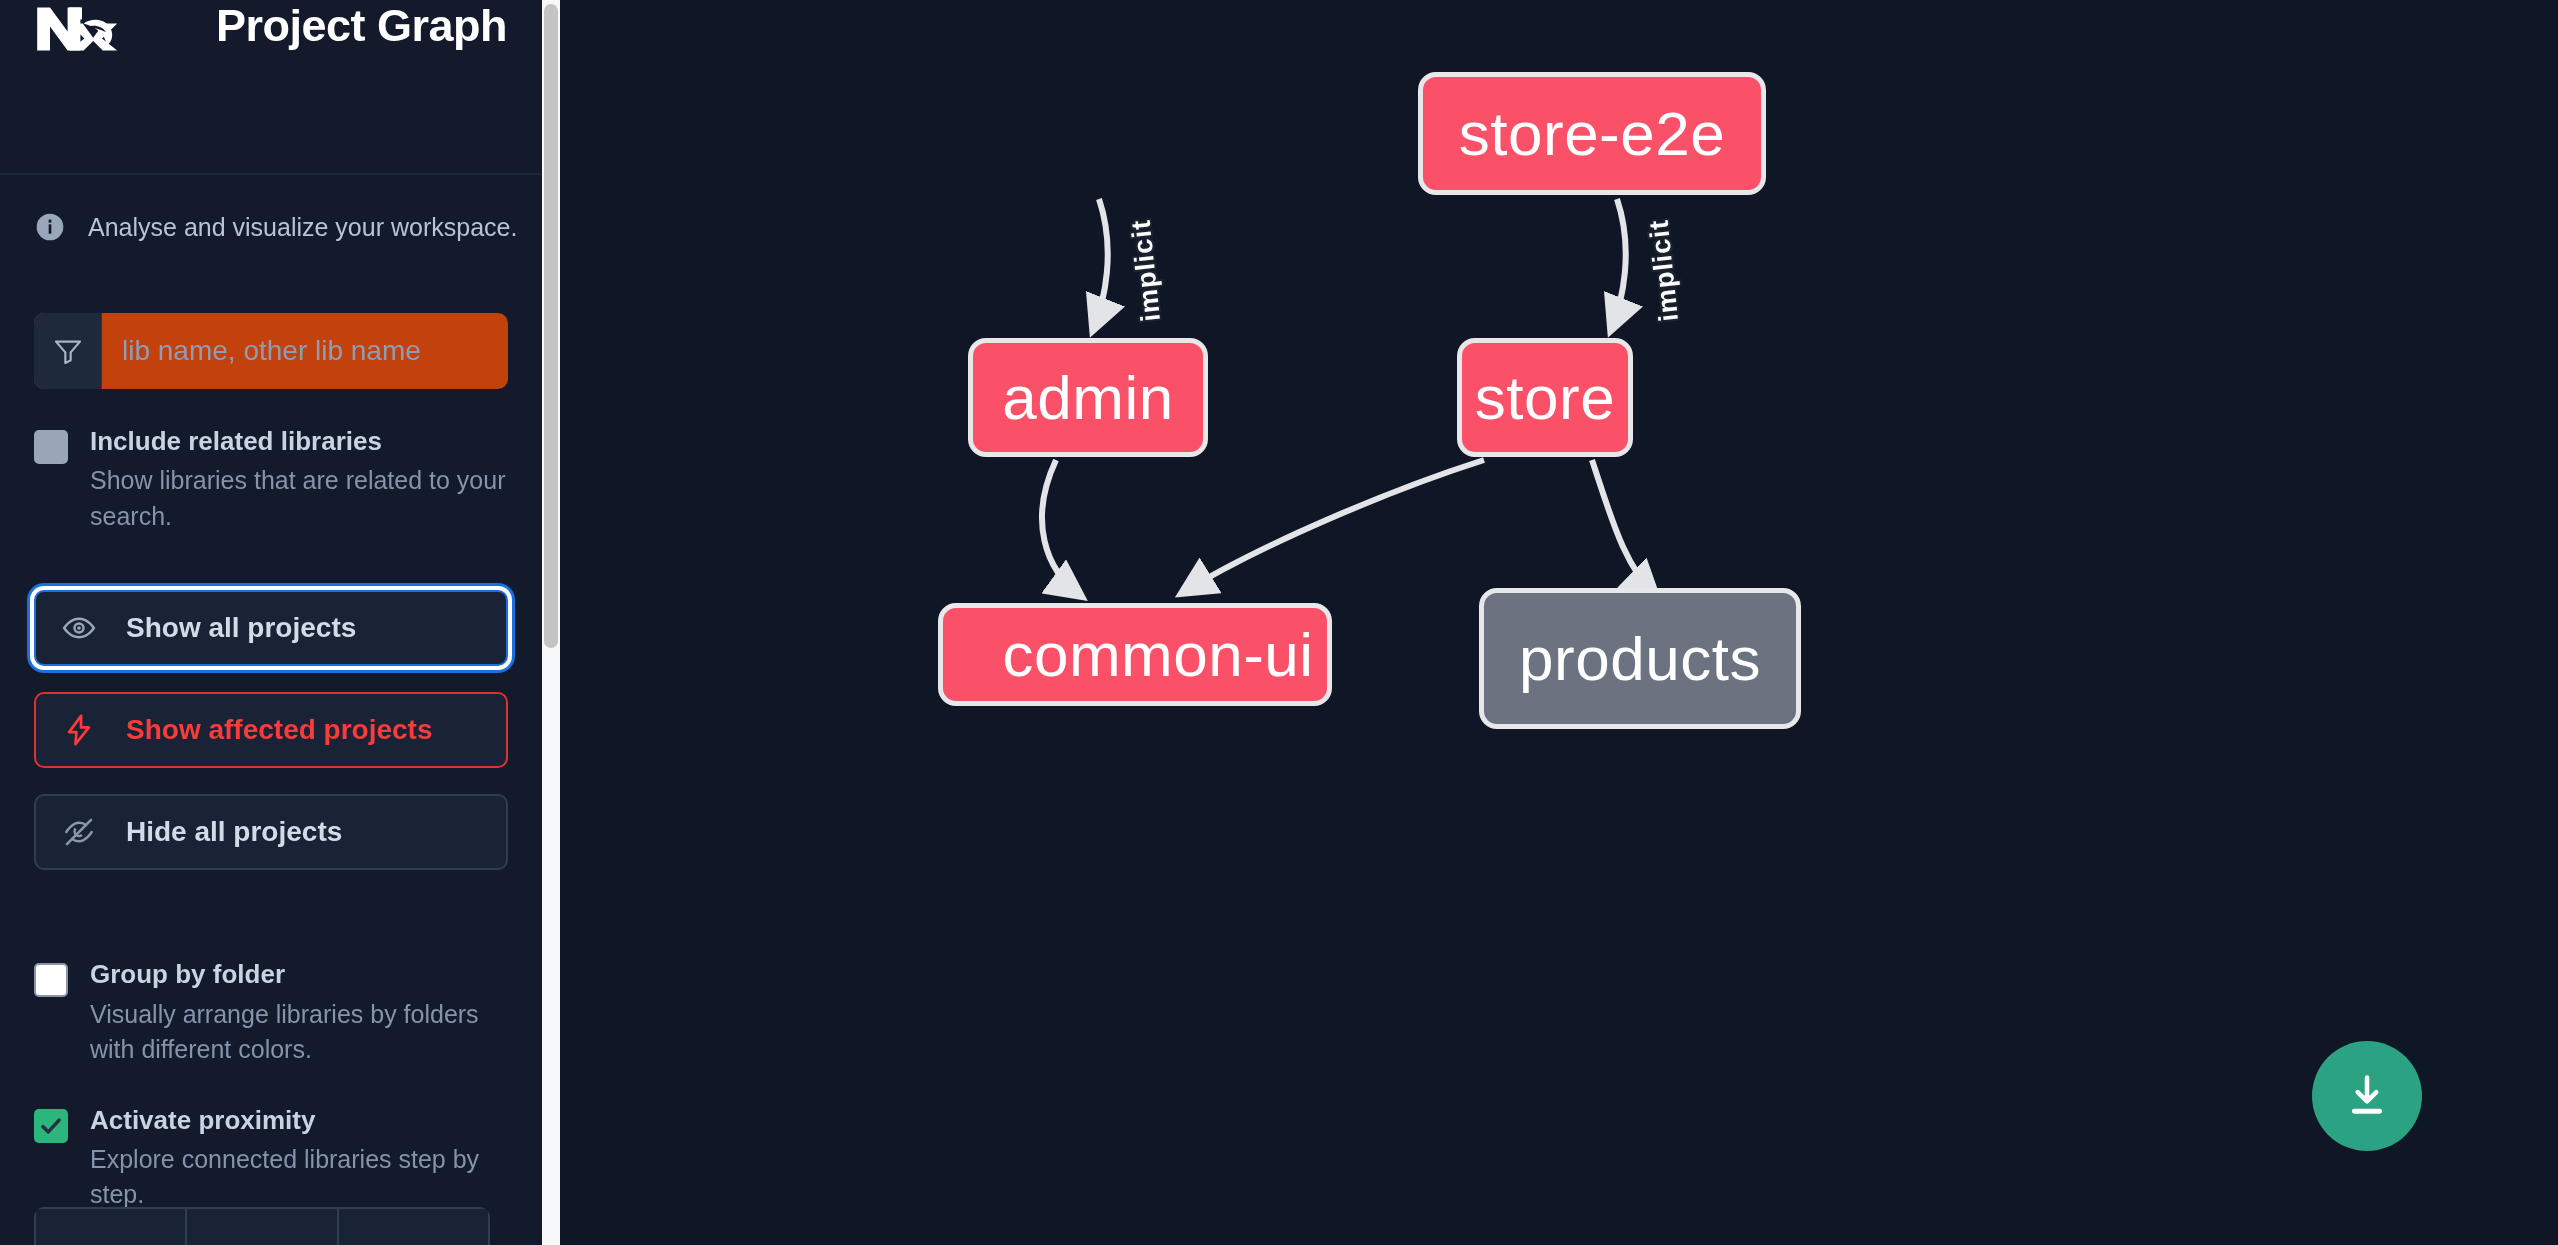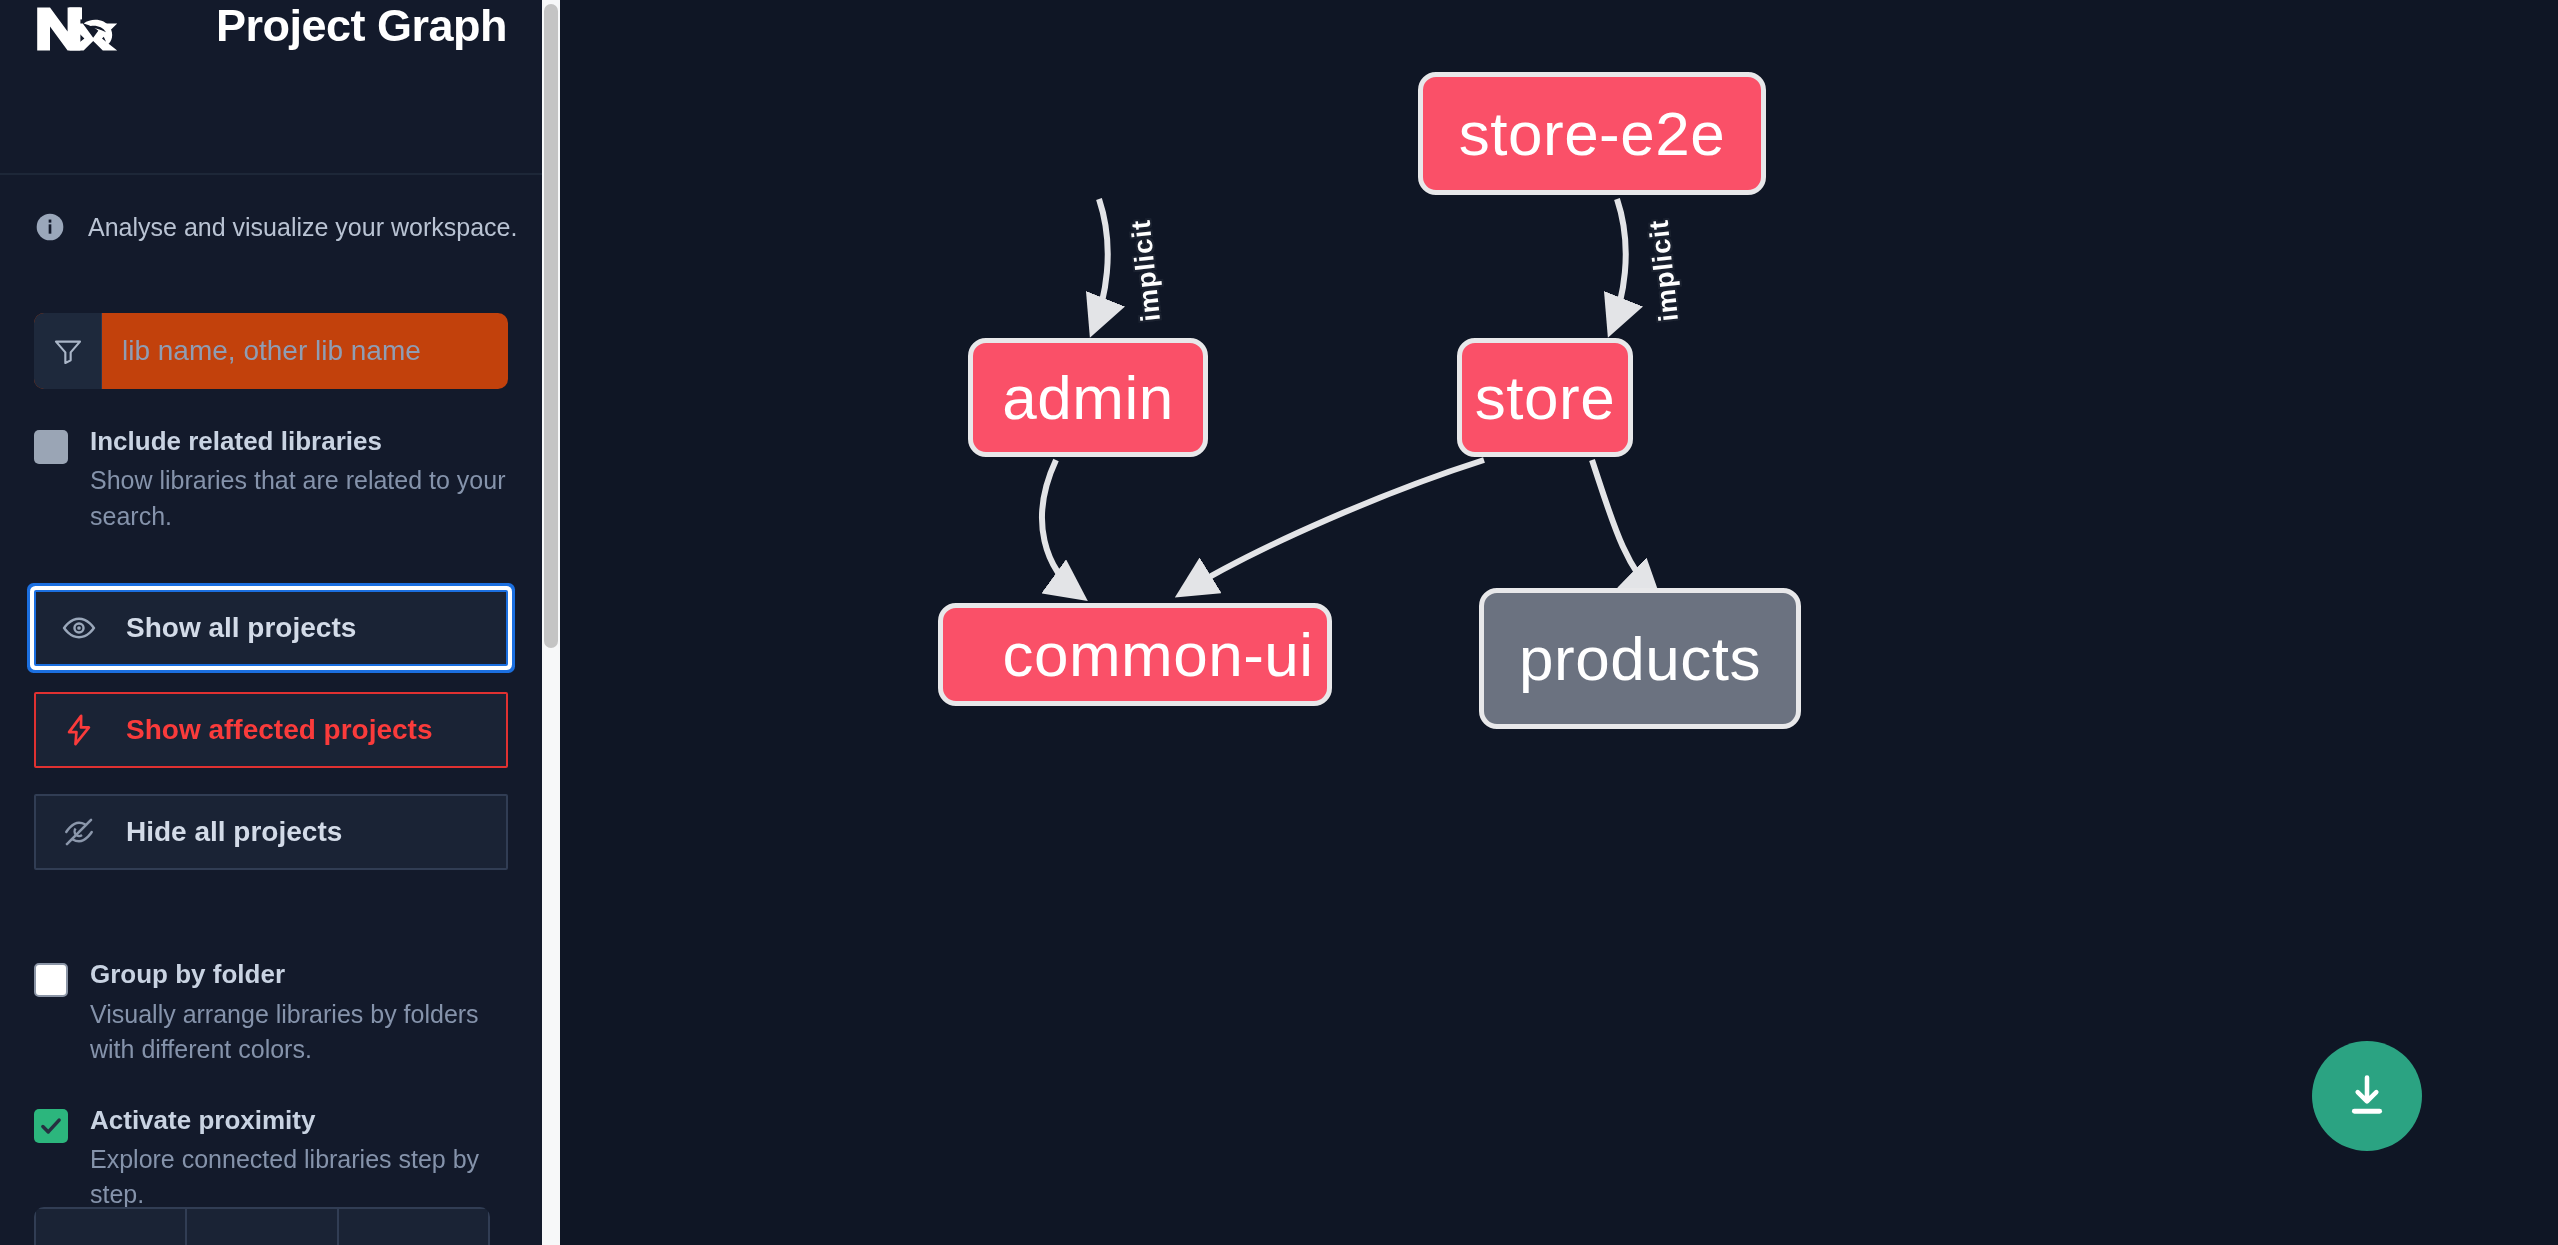--- a/index.html
+++ b/index.html
@@ -108,21 +108,21 @@
     font-weight: 400;
     line-height: 1.42;
     margin-top: 5px;
     max-width: 450px;
   }
 
   
   .btn-group { padding: 0 34px; margin-top: 56px; }
   .act-btn {
     height: 76px;
-    border-radius: 2px;
+    border-radius: 10px;
     display: flex; align-items: center;
     padding: 0 26px;
     margin-bottom: 26px;
     background: #1a2335;
     border: 2px solid #313d54;
     cursor: pointer;
     position: relative;
   }
   .act-btn .bico { width: 42px; flex: 0 0 42px; display:flex; align-items:center; }
   .act-btn .blabel { font-size: 28px; font-weight: 700; margin-left: 22px; color: #d3dbe8; white-space: nowrap;}

